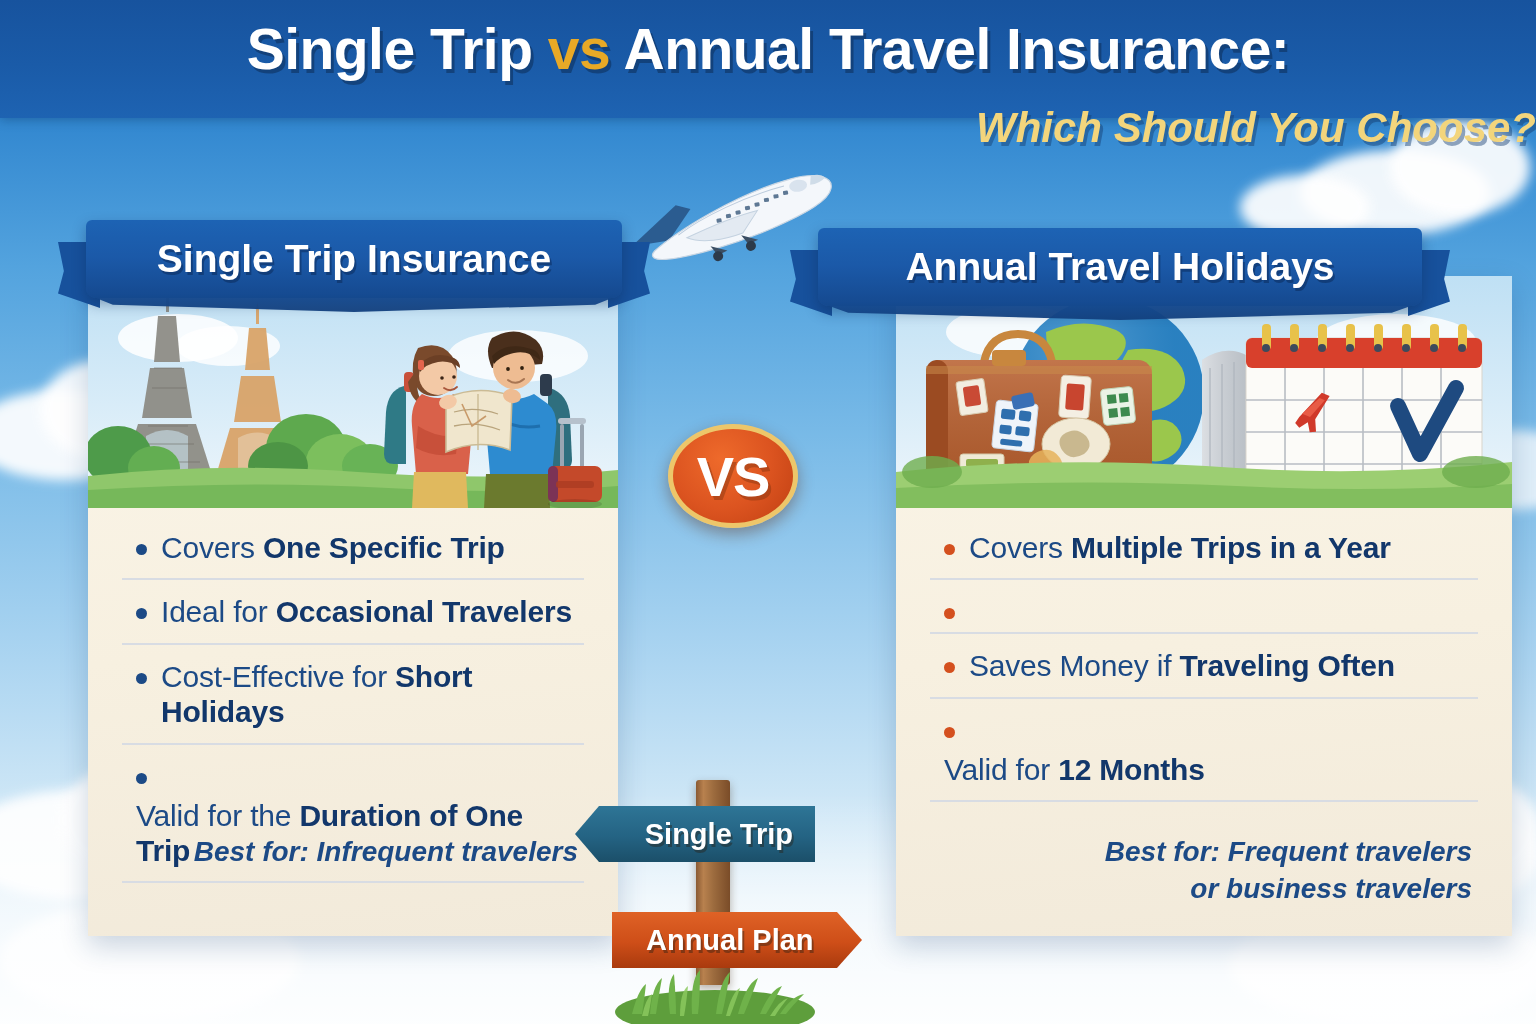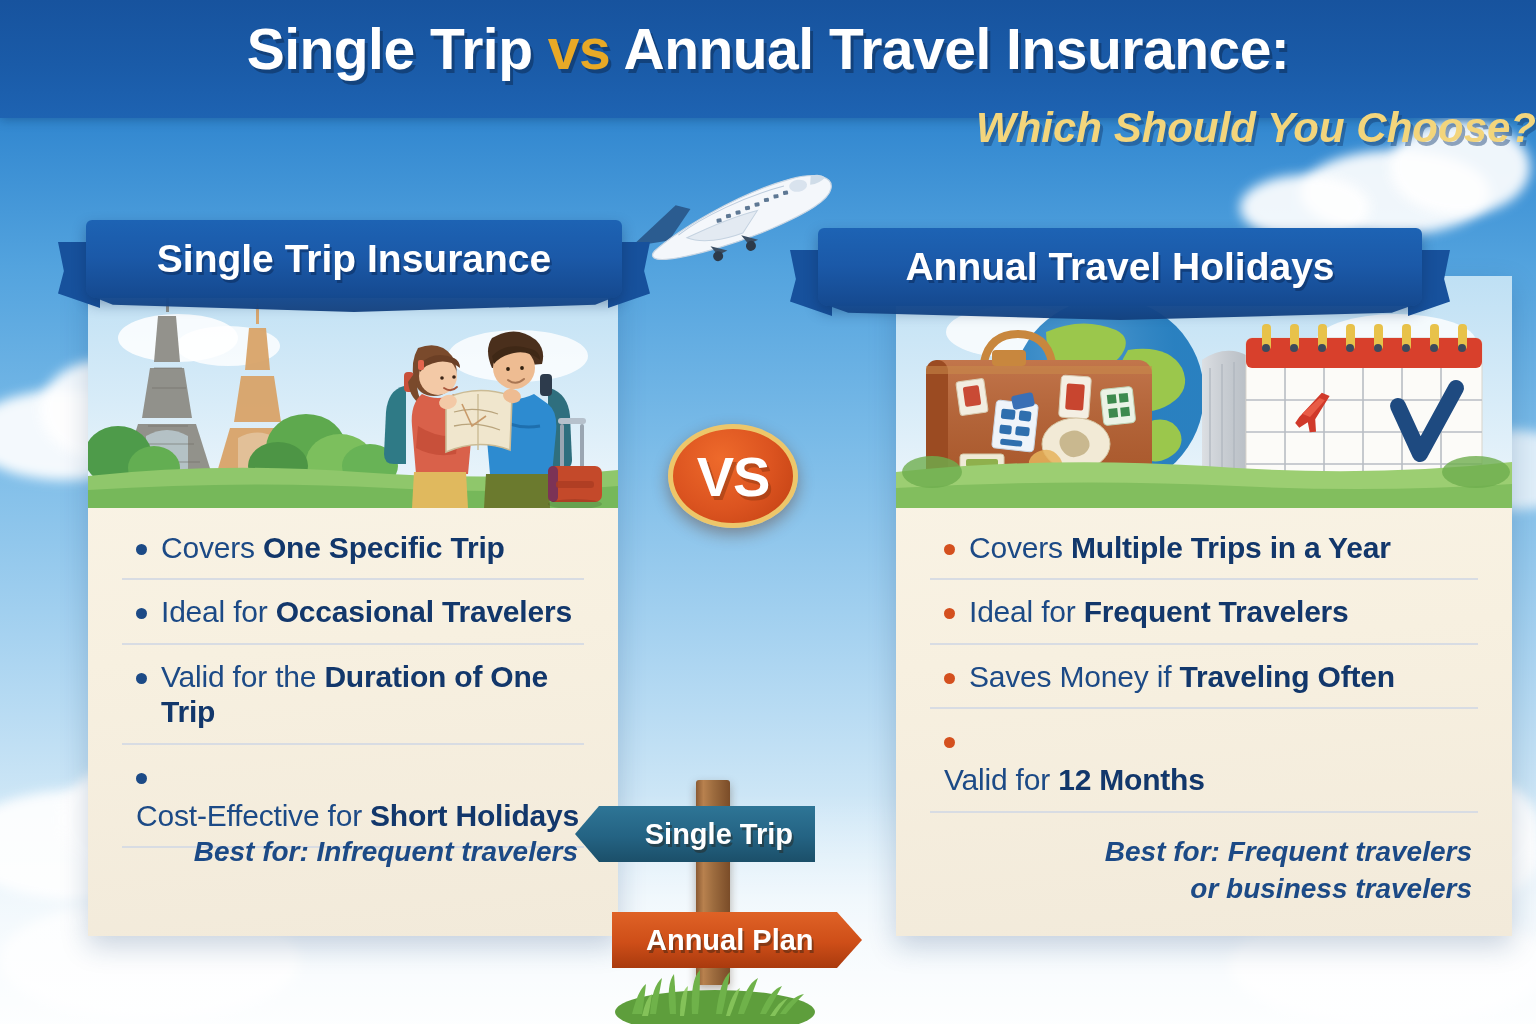--- a/index.html
+++ b/index.html
@@ -323,25 +323,25 @@
       <div class="li">
         <span class="dot blue"></span>
         <span class="litxt"><span>Covers </span><b>One Specific Trip</b></span>
       </div>
       <div class="li">
         <span class="dot blue"></span>
         <span class="litxt"><span>Ideal for </span><b>Occasional Travelers</b></span>
       </div>
       <div class="li">
         <span class="dot blue"></span>
+        <span class="litxt"><span>Cost-Effective for </span><b>Short Holidays</b></span>
+      </div>
+      <div class="li">
+        <span class="dot blue"></span>
         <span class="litxt"><span>Valid for the </span><b>Duration of One Trip</b></span>
-      </div>
-      <div class="li">
-        <span class="dot blue"></span>
-        <span class="litxt"><span>Cost-Effective for </span><b>Short Holidays</b></span>
       </div>
     </div>
 
     <div class="bestfor" style="top:558px;">
       <span class="l1">Best for: Infrequent travelers</span>
     </div>
   </div>
 
   <div class="ribbon" style="left:62px;top:220px;width:584px;">
     <div class="tail l"></div>
@@ -471,21 +471,20 @@
       <div class="ground"></div>
     </div>
 
     <div class="list">
       <div class="li">
         <span class="dot orange"></span>
         <span class="litxt"><span>Covers </span><b>Multiple Trips in a Year</b></span>
       </div>
       <div class="li">
         <span class="dot orange"></span>
-        <span class="litxt"><span>Ideal for </span><b>Frequent Travelers</b></span>
       </div>
       <div class="li">
         <span class="dot orange"></span>
         <span class="litxt"><span>Saves Money if </span><b>Traveling Often</b></span>
       </div>
       <div class="li">
         <span class="dot orange"></span>
         <span class="litxt"><span>Valid for </span><b>12 Months</b></span>
       </div>
     </div>

